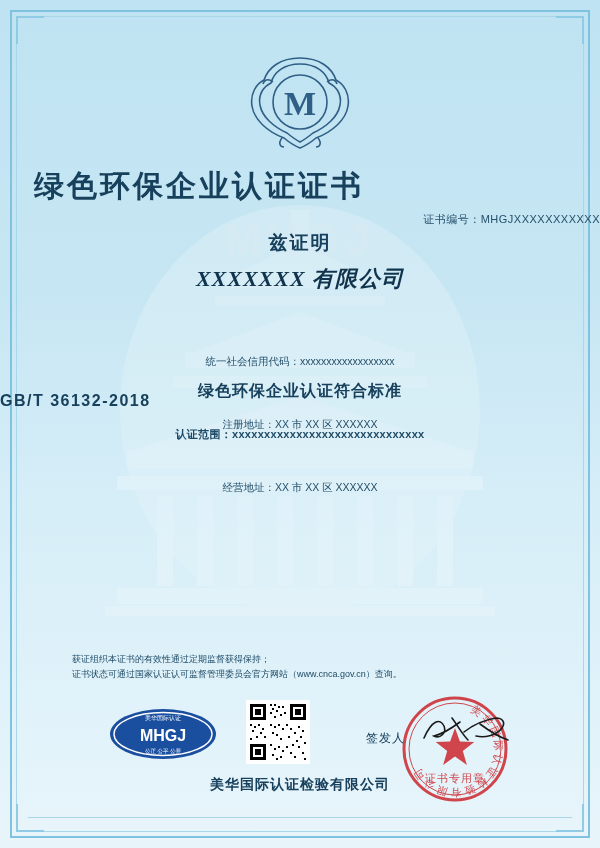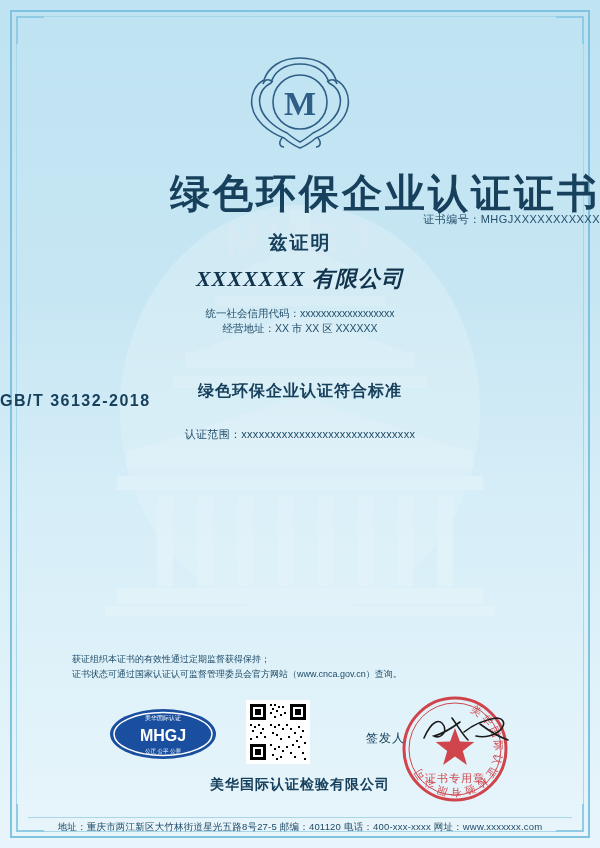--- a/index.html
+++ b/index.html
@@ -80,22 +80,22 @@
 
   .content {
     position: absolute;
     left: 0; right: 0; top: 0; bottom: 0;
   }
 
   .title {
     position: absolute;
     top: 166px;
     left: 0; right: 0;
-    text-align: right;
-    font-size: 40px;
+    text-align: left;
+    font-size: 30px;
     font-weight: bold;
     letter-spacing: 3px;
     color: #17405c;
     font-family: "Liberation Serif", serif;
     margin-left: 34px;
   }
   .cert-no {
     position: absolute;
     top: 212px;
     left: 0; right: 0;
@@ -129,21 +129,21 @@
   }
   .info-block {
     position: absolute;
     top: 306px;
     left: 0; right: 0;
     text-align: center;
     font-size: 10.5px;
     color: #24506b;
     line-height: 15px;
   }
-  .info-block div { white-space: nowrap; }
+  .info-block div { white-space: nowrap; margin-top: 48px; }
   .standard-line {
     position: absolute;
     top: 381px;
     left: 0; right: 0;
     text-align: center;
     font-size: 16px;
     font-weight: bold;
     color: #17405c;
     letter-spacing: 1px;
     font-family: "Liberation Serif", serif;
@@ -162,22 +162,22 @@
   .scope-line {
     position: absolute;
     top: 427px;
     left: 0; right: 0;
     text-align: center;
     font-size: 11px;
     color: #1d4a66;
     font-weight: bold;
     letter-spacing: 0.3px;
   }
-  .scope-line .scope-label { font-weight: normal; }
-  .scope-line .scope-value { font-weight: normal; }
+  .scope-line .scope-label { font-weight: bold; }
+  .scope-line .scope-value { font-weight: bold; }
 
   .dates {
     position: absolute;
     right: 60px;
     top: 578px;
     text-align: right;
     font-size: 11px;
     color: #1d4a66;
     line-height: 18px;
   }
@@ -331,20 +331,23 @@
       <span>证书编号：</span><span>MHGJXXXXXXXXXXX</span>
     </div>
 
     <div class="hereby">兹证明</div>
 
     <div class="company">XXXXXXX 有限公司</div>
 
     <div class="info-block">
       <div>
         <span>统一社会信用代码：</span><span>xxxxxxxxxxxxxxxxxx</span>
+      </div>
+      <div>
+        <span>注册地址：</span><span>XX 市 XX 区 XXXXXX</span>
       </div>
       <div>
         <span>经营地址：</span><span>XX 市 XX 区 XXXXXX</span>
       </div>
     </div>
 
     <div class="standard-line">绿色环保企业认证符合标准</div>
     <div class="standard-code">GB/T 36132-2018</div>
 
     <div class="scope-line">
@@ -458,15 +461,14 @@
           <path d="M6 26 C14 8 22 6 26 14 C29 21 22 27 16 24 C24 22 34 16 42 10"></path>
           <path d="M34 6 C40 14 44 22 50 28"></path>
           <path d="M46 20 C56 12 66 8 78 6 C84 6 88 10 84 16 C78 24 66 26 58 24"></path>
           <path d="M62 12 C70 18 78 24 90 28"></path>
         </g>
       </svg>
     </div>
 
     <div class="issuer">美华国际认证检验有限公司</div>
     <div class="footer-rule"></div>
-    <div class="footer">地址：重庆市两江新区大竹林街道星光五路8号27-5  邮编：401120  电话：400-xxx-xxxx  网址：www.xxxxxxx.com</div>
   </div>
 </div>
 
 </body></html>

